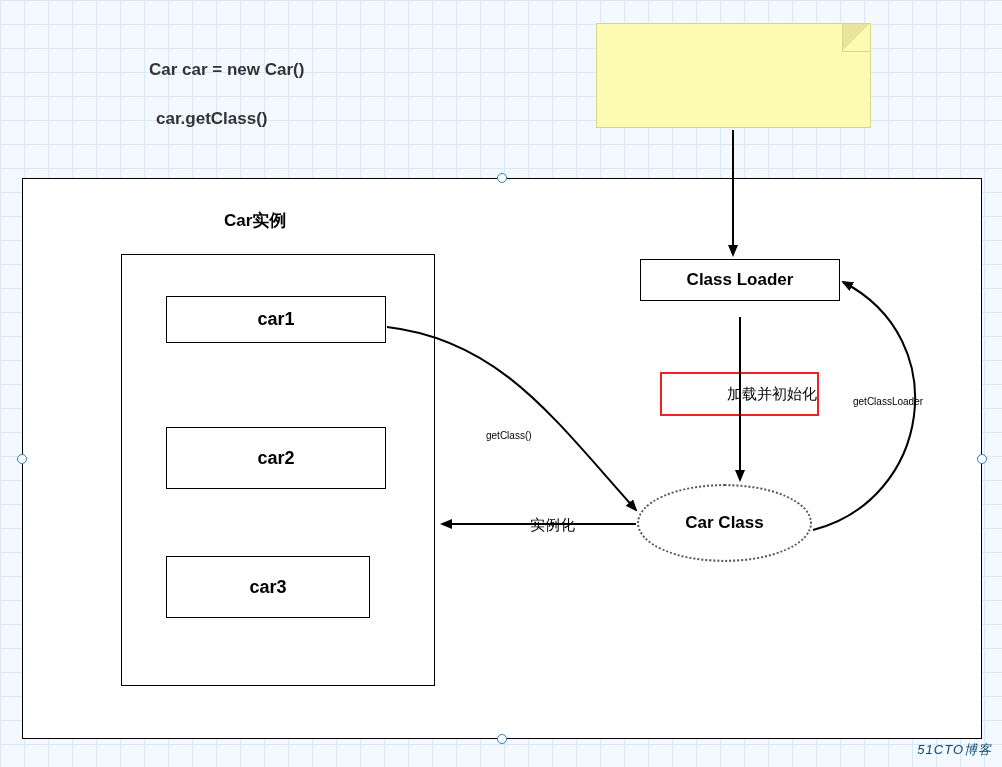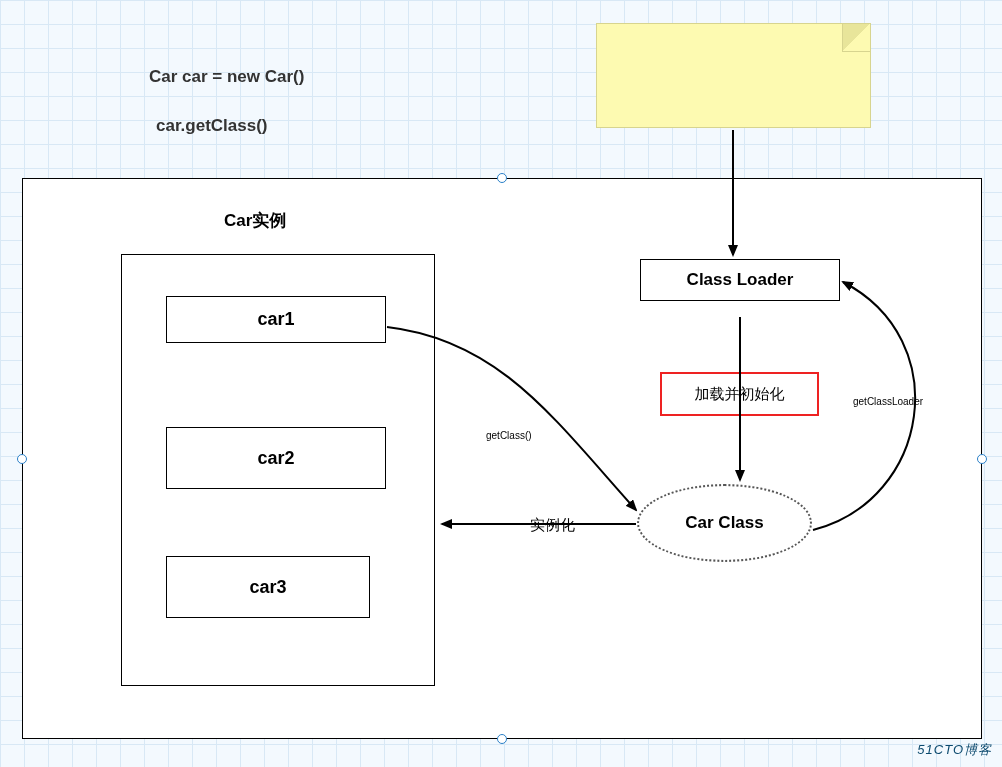--- a/index.html
+++ b/index.html
@@ -13,21 +13,20 @@
       linear-gradient(to bottom, #d8e8f5 1px, transparent 1px) 0 0 / 24px 24px,
       #f3f9fe;
     position: relative;
     overflow: hidden;
   }
   .abs { position: absolute; }
   .code-line {
     font-weight: bold;
     font-size: 17px;
     color: #333;
-    margin-top: 7px;
   }
   .sticky {
     background: #fdfab1;
     border: 1px solid #d7d48f;
   }
   .sticky-corner {
     position: absolute;
     top: 0; right: 0;
     width: 28px; height: 28px;
     background: linear-gradient(135deg, #e8e59a 0 50%, #fdfab1 50% 100%);
@@ -66,21 +65,21 @@
     display: flex;
     align-items: center;
     justify-content: center;
     font-weight: bold;
     font-size: 17px;
   }
   .red-box {
     border: 2px solid #e22;
     display: flex;
     align-items: center;
-    justify-content: center;
+    justify-content: flex-end;
     font-size: 15px;
   }
   .dotted-ellipse {
     border: 2px dotted #555;
     border-radius: 50%;
     display: flex;
     align-items: center;
     justify-content: center;
     font-weight: bold;
     font-size: 17px;

